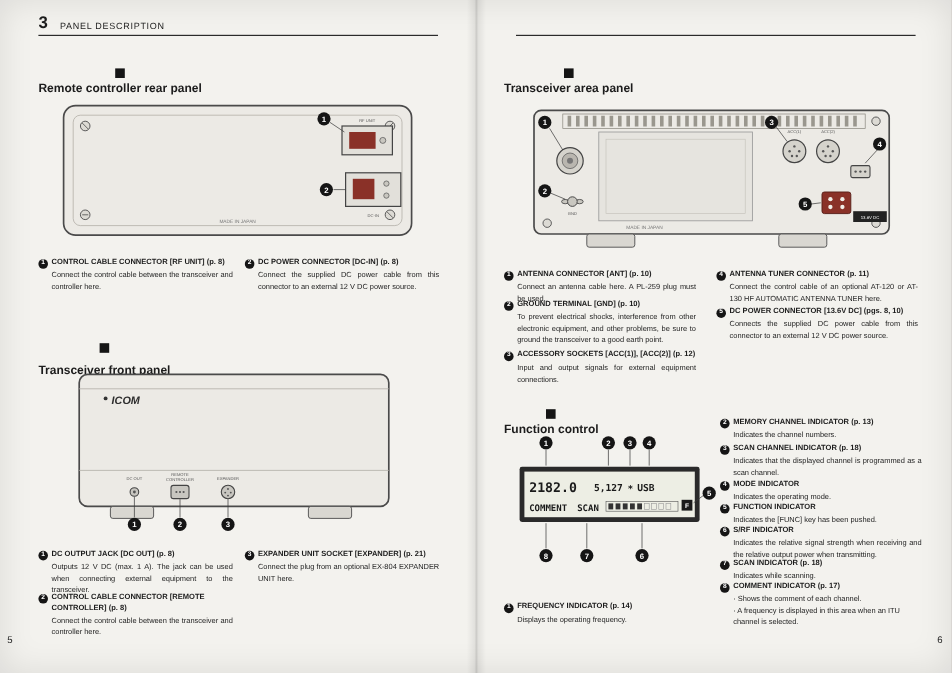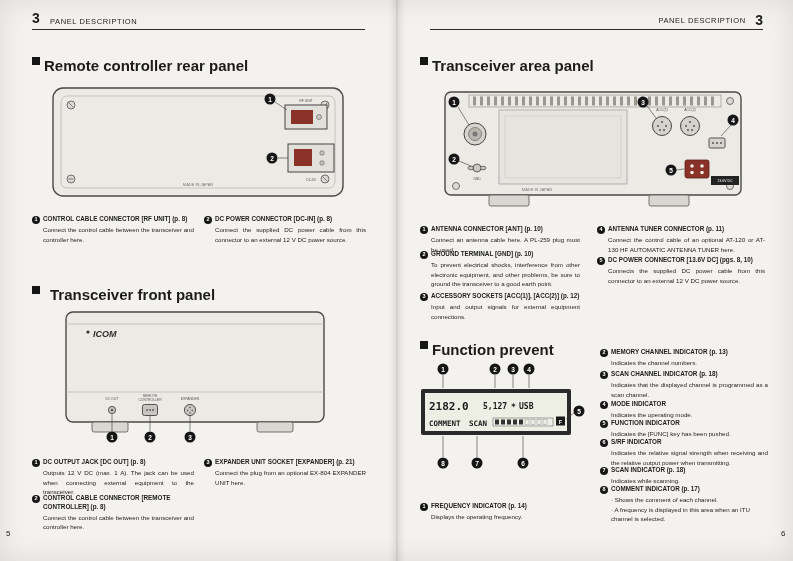--- a/index.html
+++ b/index.html
@@ -13,21 +13,21 @@
   .page.left { left:0; }
   .page.right { left:397px; }
 
   .hdr-num { position:absolute; font-size:14px; font-weight:bold; }
   .hdr-title { position:absolute; font-size:7.5px; letter-spacing:0.6px; }
   .hdr-rule { position:absolute; height:1px; background:#2b2b2b; }
   .hdr-right { position:absolute; top:11px; left:20px; width:346px; text-align:right; }
   .hdr-right .t { font-size:7.5px; letter-spacing:0.6px; vertical-align:2px; }
   .hdr-right .n { font-size:14px; font-weight:bold; margin-left:5px; }
 
-  .sec-title { position:absolute; display:flex; gap:4px; font-size:15px; font-weight:bold; }
+  .sec-title { position:absolute; display:flex; align-items:center; gap:4px; font-size:10px; font-weight:bold;flex-direction:column; }
   .sec-title .sq { width:8px; height:8px; background:#151515; display:inline-block; flex:0 0 auto; }
 
   .item { position:absolute; font-size:6.3px; }
   .it-head { display:flex; gap:3px; align-items:flex-start; }
   .callout { flex:0 0 auto; width:8px; height:8px; border-radius:50%; background:#151515; color:#fff;
              font-size:5.5px; font-weight:bold; display:inline-flex; align-items:center; justify-content:center; line-height:1; margin-top:0.5px; }
   .it-title { font-weight:bold; font-size:6.3px; line-height:1.35; }
   .it-body { margin-left:11px; margin-top:1.5px; font-size:6.2px; line-height:1.55; text-align:justify; color:#242424; }
   .it-body.bullets { text-align:left; }
   .pagenum { position:absolute; font-size:8px; }
@@ -190,24 +190,20 @@
         <span class="it-title">EXPANDER UNIT SOCKET [EXPANDER] (p. 21)</span>
       </div>
       <div class="it-body">Connect the plug from an optional EX-804 EXPANDER UNIT here.</div>
     </div>
 
     <div class="pagenum" style="left:6px; top:529px;">5</div>
   </div>
 
   <div class="page right">
 
-    <div class="hdr-right">
-      <span class="t">PANEL DESCRIPTION</span>
-      <span class="n">3</span>
-    </div>
     <div class="hdr-rule" style="left:33px; top:29px; width:333px;"></div>
 
     <div class="sec-title" style="left:23px; top:57px;">
       <span class="sq"></span>
       <span>Transceiver area panel</span>
     </div>
 
     <div class="diagram" style="left:40px; top:80px;">
       <svg width="315" height="142" viewBox="0 0 315 142">
         <rect x="8" y="12" width="296" height="103" rx="6" stroke="#4a4a4a" stroke-width="1.4" fill="#eceae5"></rect>
@@ -328,24 +324,24 @@
     <div class="item" style="left:200px; top:256px; width:168px;">
       <div class="it-head">
         <span class="callout">5</span>
         <span class="it-title">DC POWER CONNECTOR [13.6V DC] (pgs. 8, 10)</span>
       </div>
       <div class="it-body">Connects the supplied DC power cable from this connector to an external 12 V DC power source.</div>
     </div>
 
     <div class="sec-title" style="left:23px; top:341px;">
       <span class="sq"></span>
-      <span>Function prevent</span>
-    </div>
-
-    <div class="diagram" style="left:16px; top:355px;">
+      <span>Function control</span>
+    </div>
+
+    <div class="diagram" style="left:28px; top:355px;">
       <svg width="175" height="125" viewBox="0 0 175 125">
         <rect x="8" y="34" width="150" height="46" rx="2" fill="#2a2a2a"></rect>
         <rect x="12" y="38" width="142" height="38" fill="#edeee4"></rect>
         <text class="lcd" x="16" y="55" font-size="11" fill="#1a1a1a">2182.0</text>
         <text class="lcd" x="70" y="54" font-size="8" fill="#1a1a1a">5,127</text>
         <text class="lcd" x="98" y="55" font-size="8" fill="#1a1a1a">*</text>
         <text class="lcd" x="106" y="54" font-size="8" fill="#1a1a1a">USB</text>
         <text class="lcd" x="16" y="71" font-size="7.5" fill="#1a1a1a">COMMENT</text>
         <text class="lcd" x="56" y="71" font-size="7.5" fill="#1a1a1a">SCAN</text>
         <g>

